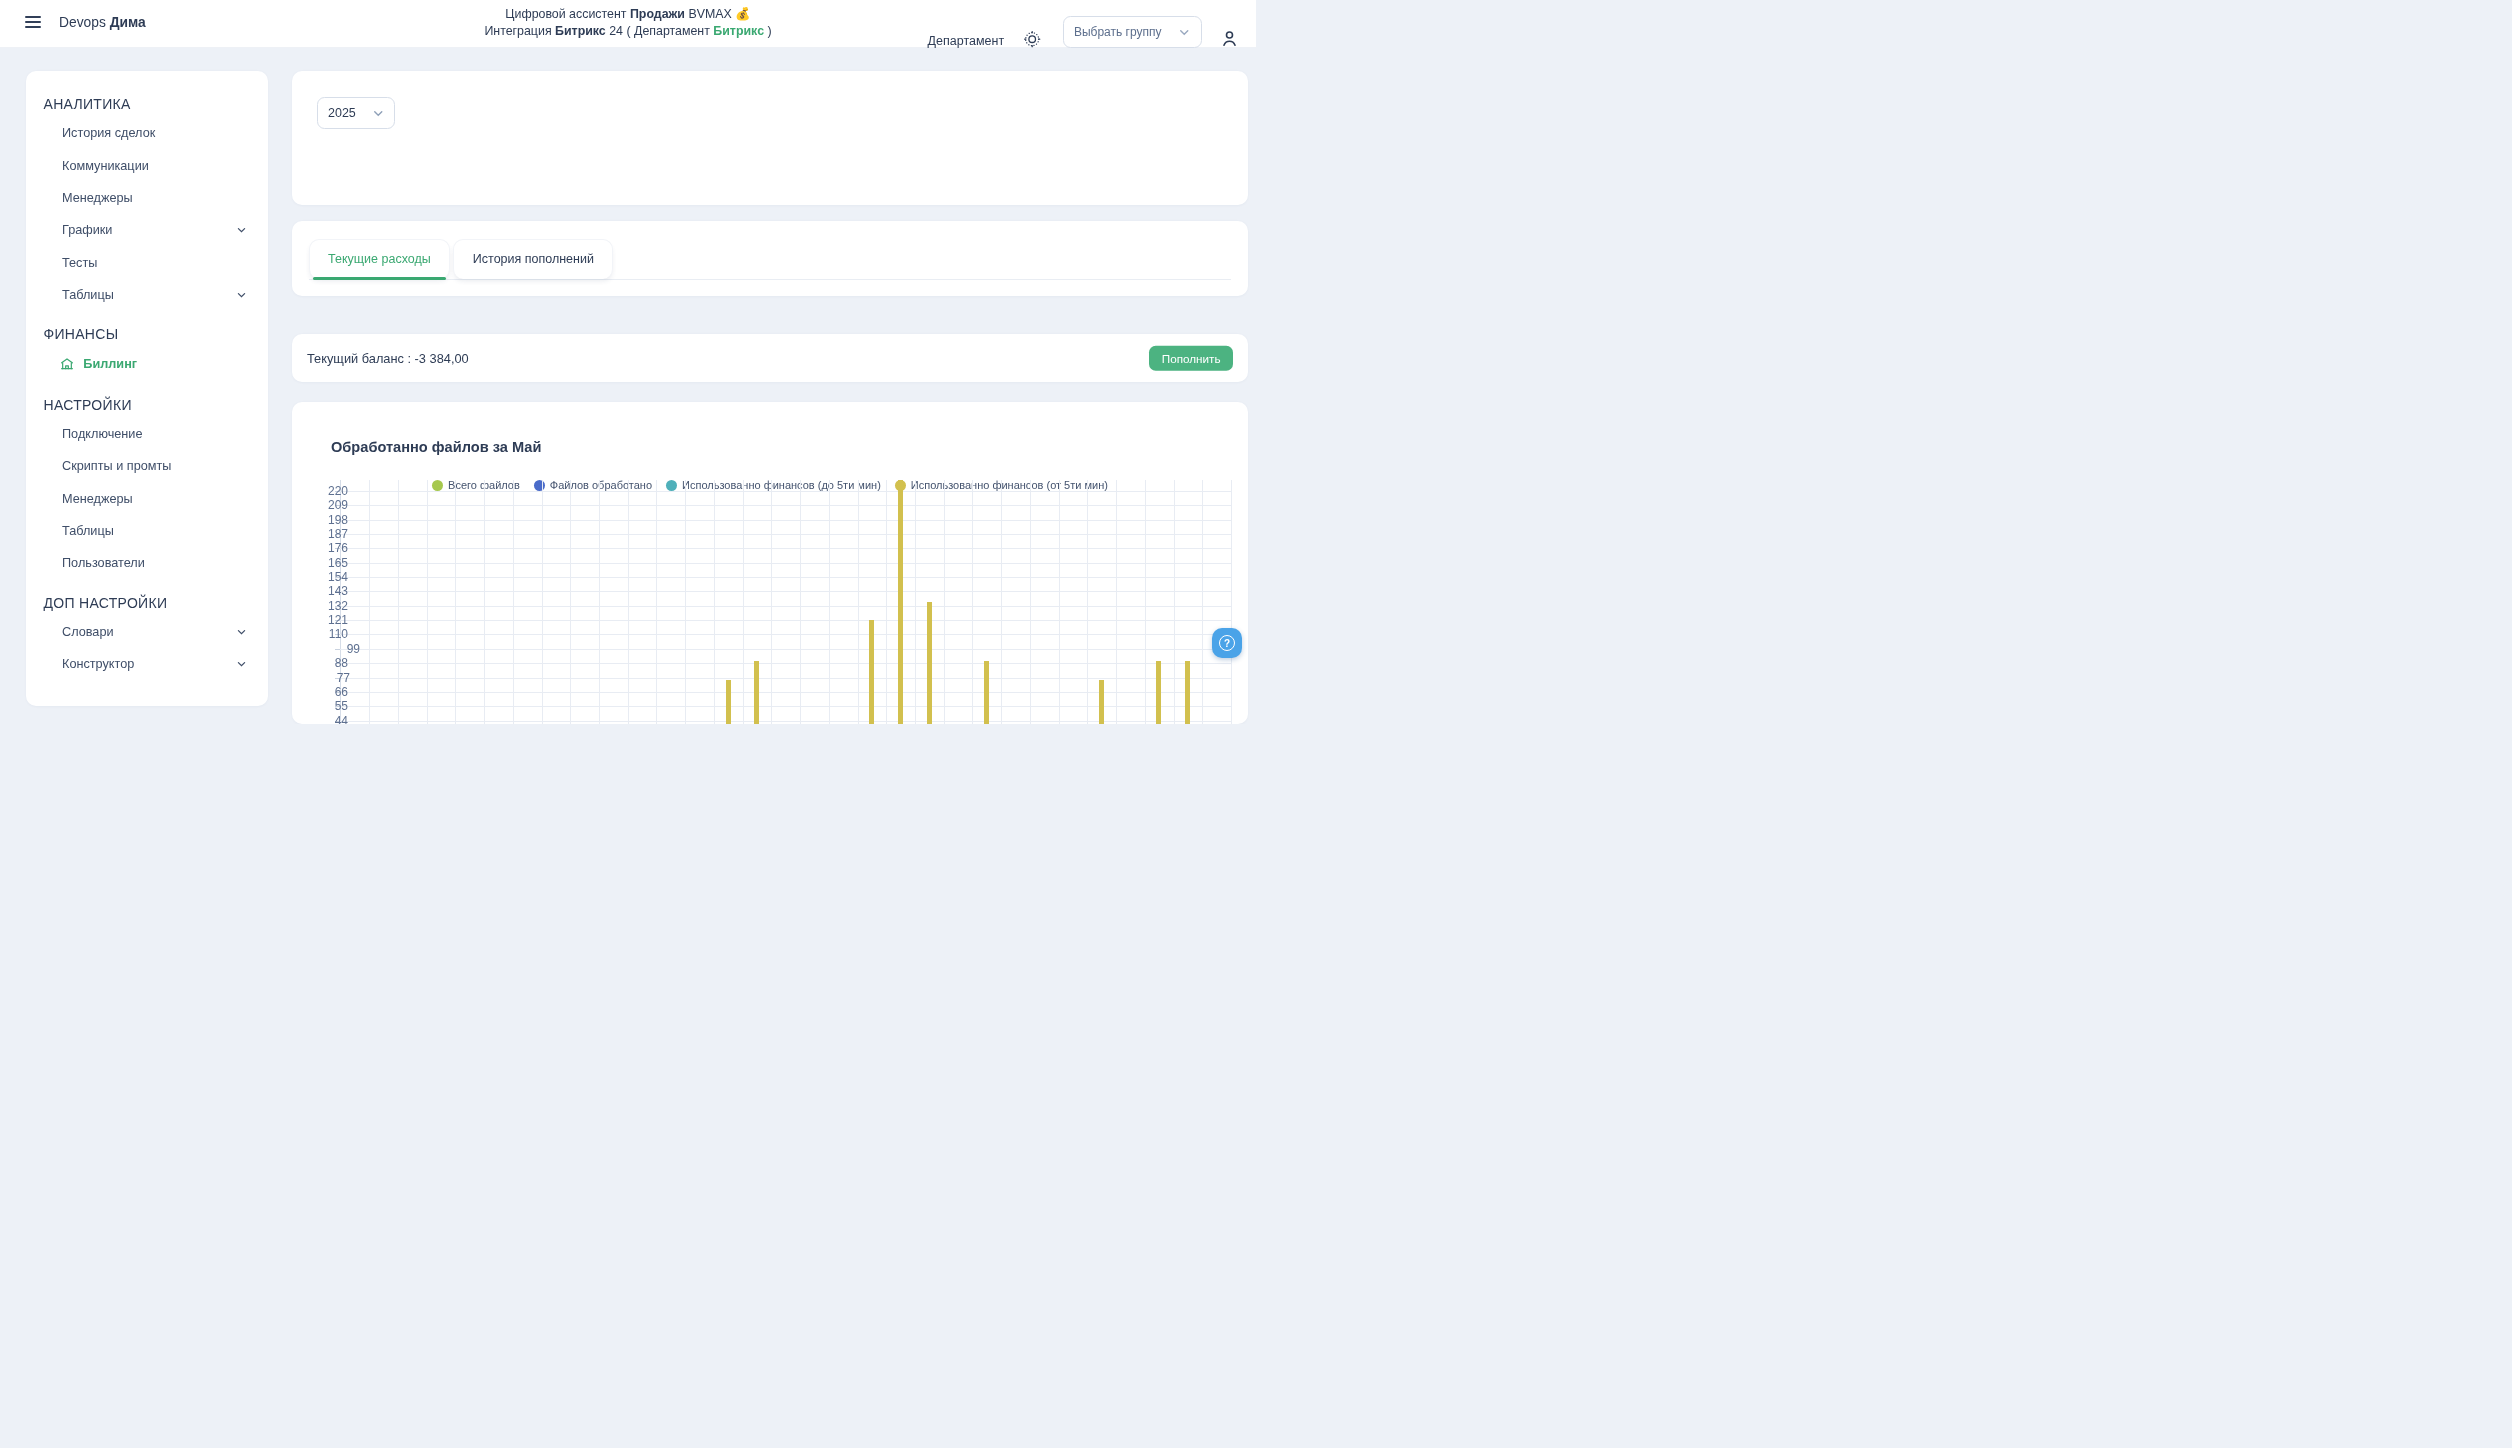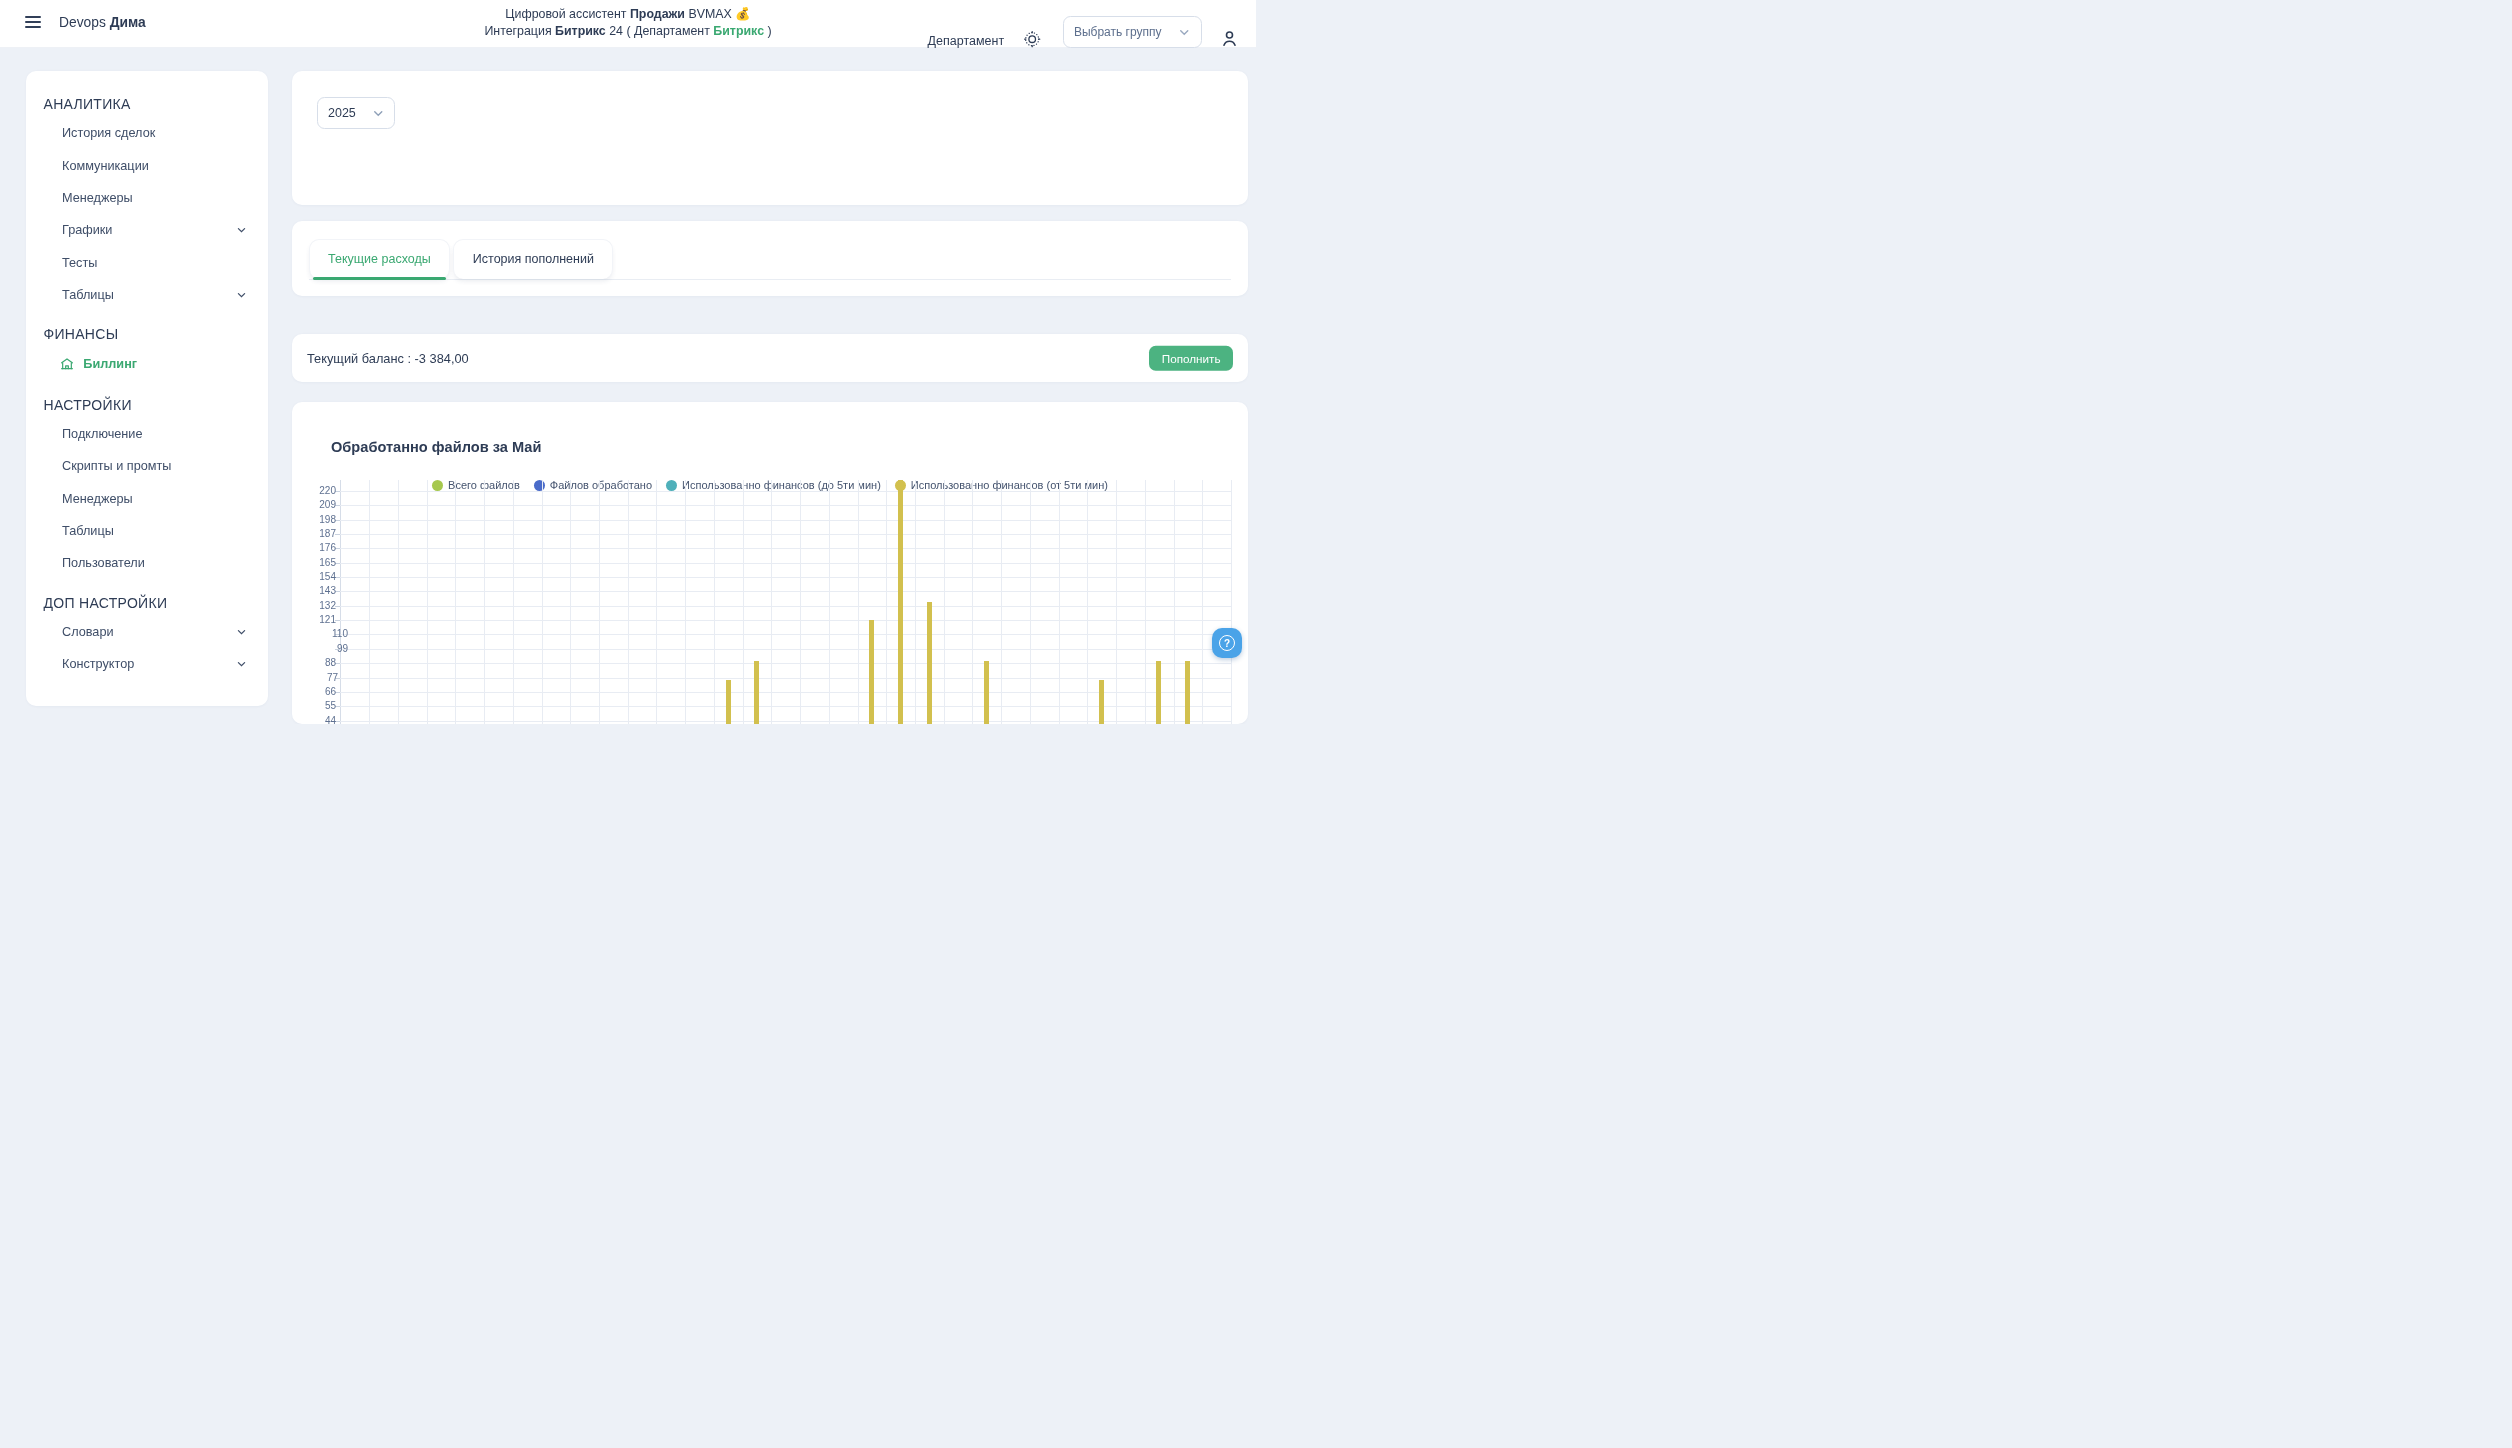--- a/index.html
+++ b/index.html
@@ -81,21 +81,21 @@
 
   
   .chart-title{position:absolute; left:39px; top:37px; font-size:14.6px; font-weight:700; color:var(--dark);}
   .legend{position:absolute; left:0; right:0; top:77px; display:flex; justify-content:center; gap:14px;}
   .legend-item{display:flex; align-items:center; font-size:11px; color:#44536e; cursor:pointer; white-space:nowrap;}
   .legend-dot{width:11px; height:11px; border-radius:50%; margin-right:5px; flex:none;}
   .plot{position:absolute; left:0; top:0; width:100%; height:100%;}
   .hgrid{position:absolute; height:0.8px; background:var(--grid);}
   .vgrid{position:absolute; width:0.8px; background:var(--grid);}
   .vgrid.first{background:var(--gridDark);}
-  .ytick-label{position:absolute; width:44px; text-align:right; font-size:10px; color:var(--tick); line-height:10px;}
+  .ytick-label{position:absolute; width:56px; text-align:right; font-size:12px; color:var(--tick); line-height:10px;}
   .ytick-dash{position:absolute; width:5px; height:0.8px; background:#c9d2df;}
   .bar{position:absolute; width:5.4px;}
 
   
   .help-btn{position:absolute; left:1212px; top:628px; width:30px; height:30px; border-radius:10px;
             background:#4aa3e8; box-shadow:0 1.7px 5px rgba(35,90,150,.3); cursor:pointer;
             display:flex; align-items:center; justify-content:center;}
   .help-q{width:16px; height:16px; border:1.3px solid #fff; border-radius:50%; color:#fff; font-size:10px;
           font-weight:700; display:flex; align-items:center; justify-content:center;}
 
@@ -282,21 +282,21 @@
         <div class="ytick-dash" style="left: 43px; top: 189px;"></div>
         <div class="ytick-label" style="left: 0px; top: 184px;">143</div>
         <div class="hgrid" style="left: 48px; width: 891px; top: 204px;"></div>
         <div class="ytick-dash" style="left: 43px; top: 204px;"></div>
         <div class="ytick-label" style="left: 0px; top: 199px;">132</div>
         <div class="hgrid" style="left: 48px; width: 891px; top: 218px;"></div>
         <div class="ytick-dash" style="left: 43px; top: 218px;"></div>
         <div class="ytick-label" style="left: 0px; top: 213px;">121</div>
         <div class="hgrid" style="left: 48px; width: 891px; top: 232px;"></div>
         <div class="ytick-dash" style="left: 43px; top: 232px;"></div>
-        <div class="ytick-label" style="left: 12px; top: 227px; padding-left: 16px;">110</div>
+        <div class="ytick-label" style="left: 0px; top: 227px; padding-left: 16px;">110</div>
         <div class="hgrid" style="left: 48px; width: 891px; top: 247px;"></div>
         <div class="ytick-dash" style="left: 43px; top: 247px;"></div>
         <div class="ytick-label" style="left: 12px; top: 242px;">99</div>
         <div class="hgrid" style="left: 48px; width: 891px; top: 261px;"></div>
         <div class="ytick-dash" style="left: 43px; top: 261px;"></div>
         <div class="ytick-label" style="left: 0px; top: 256px;">88</div>
         <div class="hgrid" style="left: 48px; width: 891px; top: 276px;"></div>
         <div class="ytick-dash" style="left: 43px; top: 276px;"></div>
         <div class="ytick-label" style="left: 2px; top: 271px;">77</div>
         <div class="hgrid" style="left: 48px; width: 891px; top: 290px;"></div>

